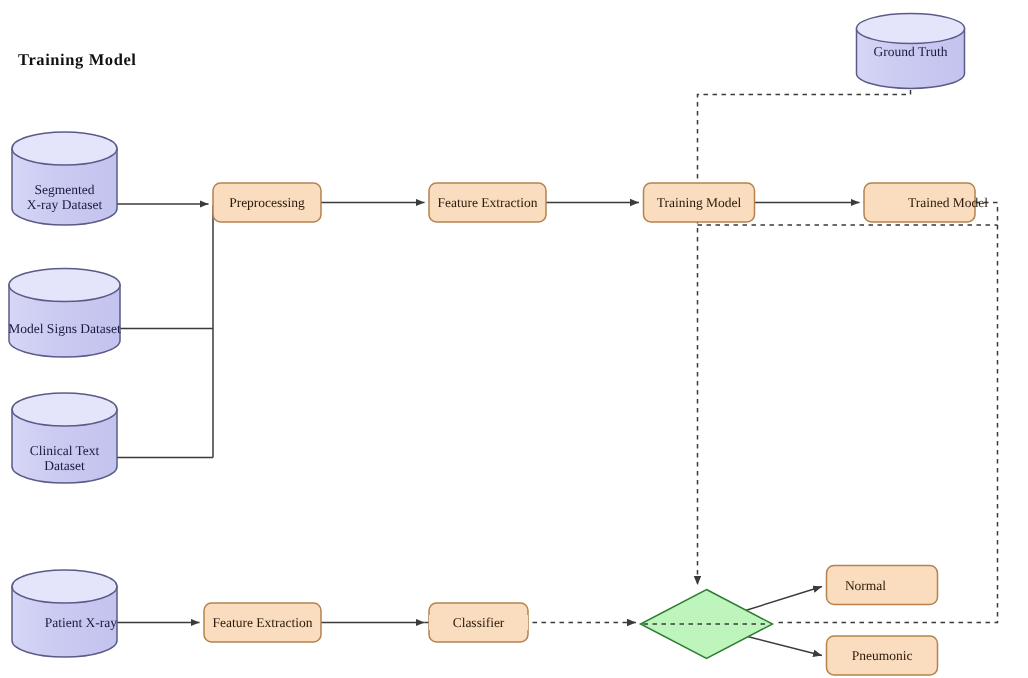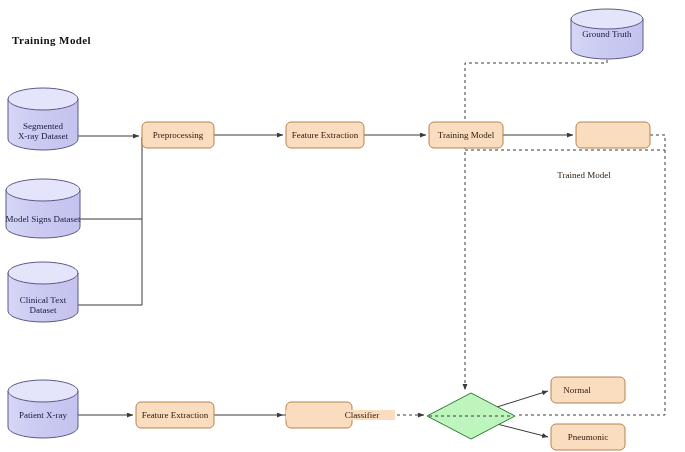--- a/index.html
+++ b/index.html
@@ -176,34 +176,34 @@
   <div class="dtitle" style="left:12px;top:34px;">Training Model</div>
 
   <div class="nodelabel" style="left:8px;top:121px;width:70px;">Segmented
 X-ray Dataset</div>
 
   <div class="nodelabel" style="left:3px;top:214px;width:80px;">Model Signs Dataset</div>
 
   <div class="nodelabel" style="left:8px;top:295px;width:70px;">Clinical Text
 Dataset</div>
 
-  <div class="nodelabel" style="left:8px;top:410px;width:70px;">Patient X-ray</div>
+  <div class="nodelabel" style="left:8px;top:410px;width:70px;text-align:right;">Patient X-ray</div>
 
   <div class="nodelabel" style="left:571px;top:29px;width:72px;">Ground Truth</div>
 
   <div class="nodelabel proc" style="left:142px;top:130px;width:72px;">Preprocessing</div>
 
   <div class="nodelabel proc" style="left:286px;top:130px;width:78px;">Feature Extraction</div>
 
   <div class="nodelabel proc" style="left:429px;top:130px;width:74px;">Training Model</div>
 
-  <div class="nodelabel proc" style="left:544px;top:130px;width:80px;margin-top:40px;">Trained Model</div>
+  <div class="nodelabel proc" style="left:592px;top:130px;width:80px;">Trained Model</div>
 
   <div class="nodelabel proc" style="left:136px;top:410px;width:78px;">Feature Extraction</div>
 
-  <div class="nodelabel proc" style="left:286px;top:410px;width:66px;background:#fadcbe;padding-left:43px;">Classifier</div>
+  <div class="nodelabel proc" style="left:286px;top:410px;width:66px;background:#fadcbe;">Classifier</div>
 
 
   <div class="nodelabel proc" style="left:551px;top:385px;width:52px;">Normal</div>
 
   <div class="nodelabel proc" style="left:551px;top:432px;width:74px;">Pneumonic</div>
 
 </div>
 
 </body></html>

